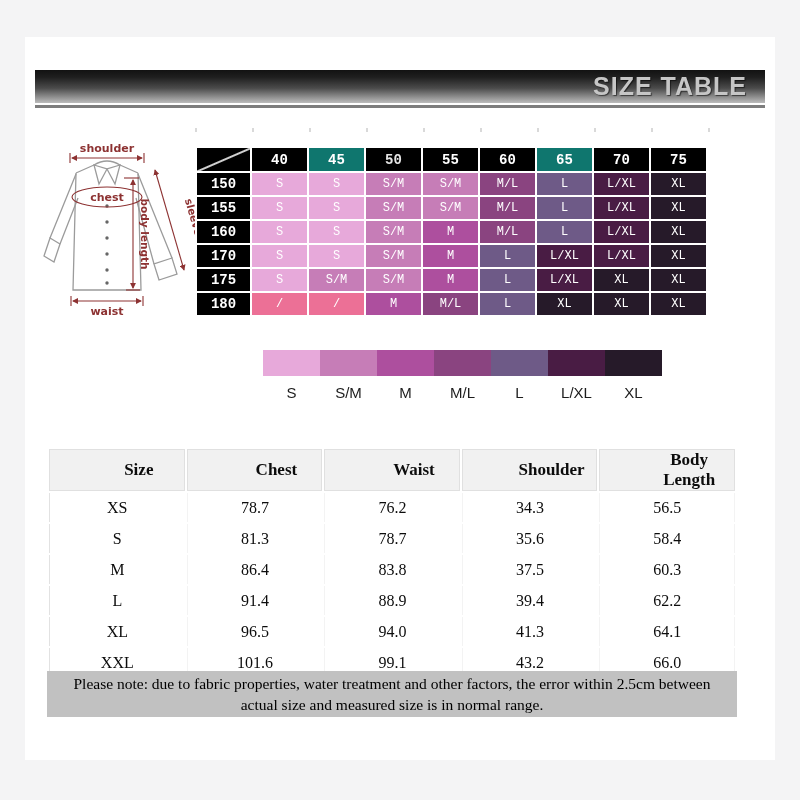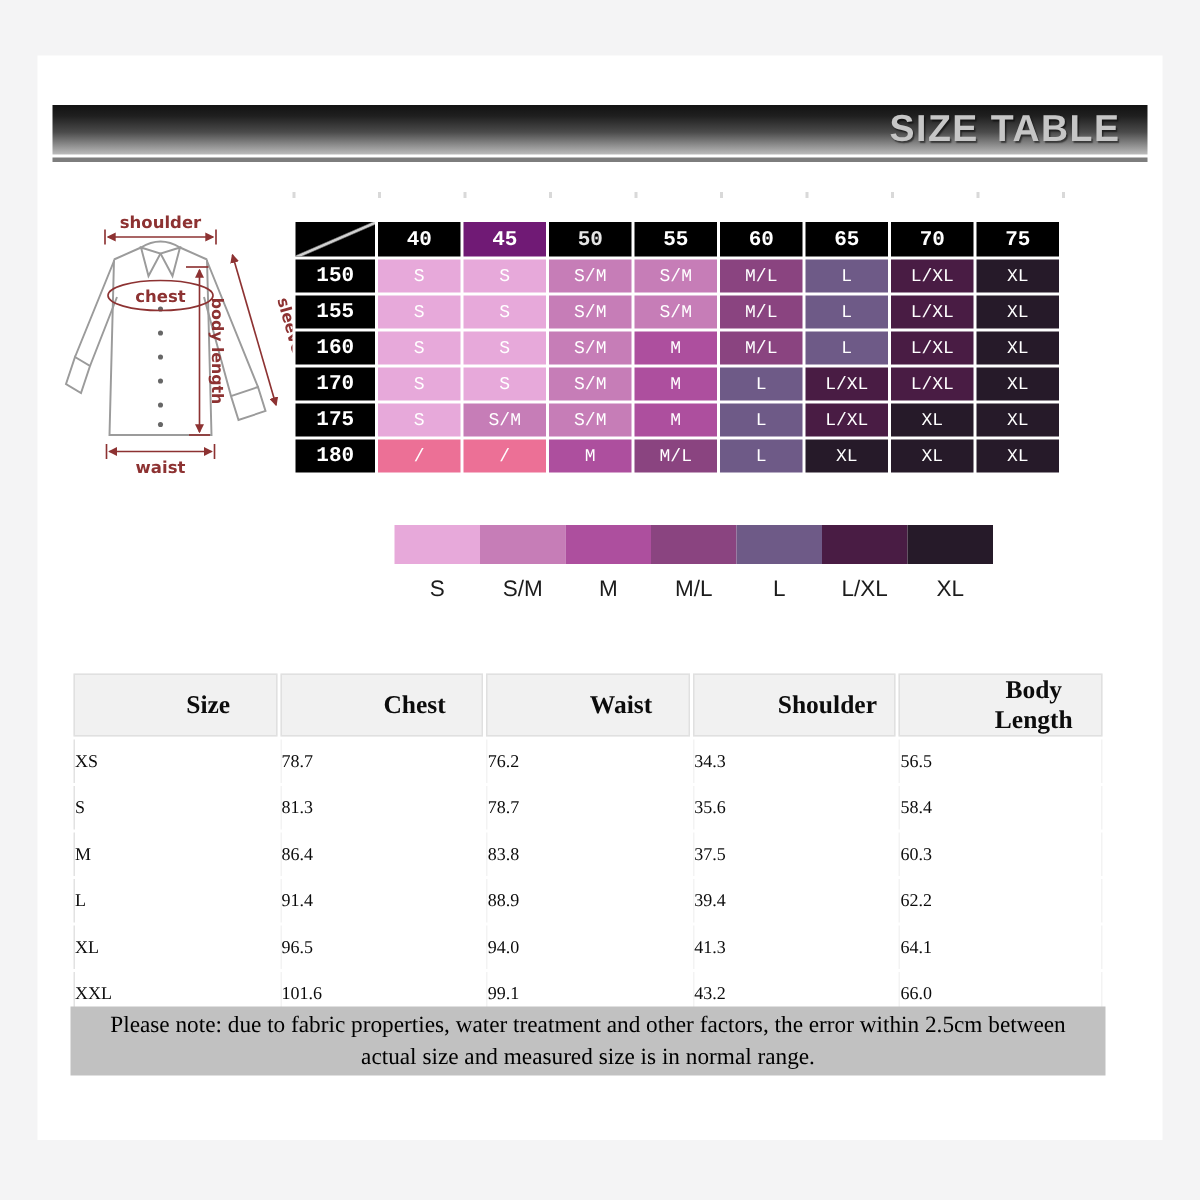--- a/index.html
+++ b/index.html
@@ -68,21 +68,21 @@
     position:absolute; left:47px; top:447px; width:690px;
     border-collapse:separate; border-spacing:2px;
     font-family:"Liberation Serif", serif; color:#0c0c0c;
     table-layout:fixed;
   }
   table.measure thead th {
     background:#f1f1f1; border:1px solid #e0e0e0;
     height:35px; font-size:17px; font-weight:bold; text-align:center;padding-left:44px;
   }
   table.measure tbody td {
-    height:29px; font-size:12px; 
+    height:29px; font-size:16px; text-align:center;
     border-left:1px solid #f3f3f3;
     margin-left:40px;
   }
   table.measure tbody td:first-child { border-left:1px solid #e2e2e2; }
   table.measure tbody td:last-child  { border-right:1px solid #f3f3f3; }
   
   .note {
     position:absolute; left:47px; top:671px; width:690px; height:46px;
     background:#c1c1c1;
     font-family:"Liberation Serif", serif; font-size:15.5px; line-height:21px;
@@ -166,25 +166,25 @@
     <text transform="translate(152,78) rotate(74)" font-size="10.5" text-anchor="middle">sleeve</text>
     <text x="69" y="175" font-size="11" text-anchor="middle">waist</text>
   </g>
 </svg>
 
 <table class="matrix">
   <thead>
     <tr>
       <th class="corner"></th>
     <th style="background: rgb(0, 0, 0); color: rgb(255, 255, 255);">40</th>
-        <th style="background: #701a75; color: rgb(255, 255, 255);">45</th>
+        <th style="background: #0f766e; color: rgb(255, 255, 255);">45</th>
         <th style="background: rgb(0, 0, 0); color: #e5e5e5;">50</th>
         <th style="background: rgb(0, 0, 0); color: rgb(255, 255, 255);">55</th>
         <th style="background: rgb(0, 0, 0); color: rgb(255, 255, 255);">60</th>
-        <th style="background: #000000; color: rgb(255, 255, 255);">65</th>
+        <th style="background: #0f766e; color: rgb(255, 255, 255);">65</th>
         <th style="background: rgb(0, 0, 0); color: rgb(255, 255, 255);">70</th>
         <th style="background: rgb(0, 0, 0); color: rgb(255, 255, 255);">75</th>
       </tr>
   </thead>
   <tbody>
       <tr>
         <th style="background: rgb(0, 0, 0); color: rgb(255, 255, 255);">150</th>
         <td style="background: rgb(231, 169, 218); color: rgb(255, 255, 255);">S</td>
         <td style="background: rgb(231, 169, 218); color: rgb(255, 255, 255);">S</td>
         <td style="background: rgb(198, 125, 183); color: rgb(255, 255, 255);">S/M</td>

